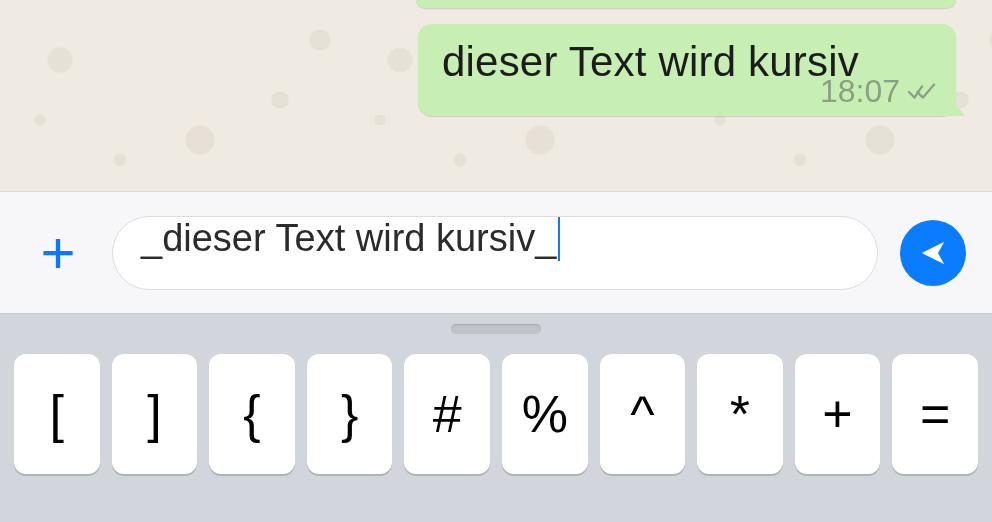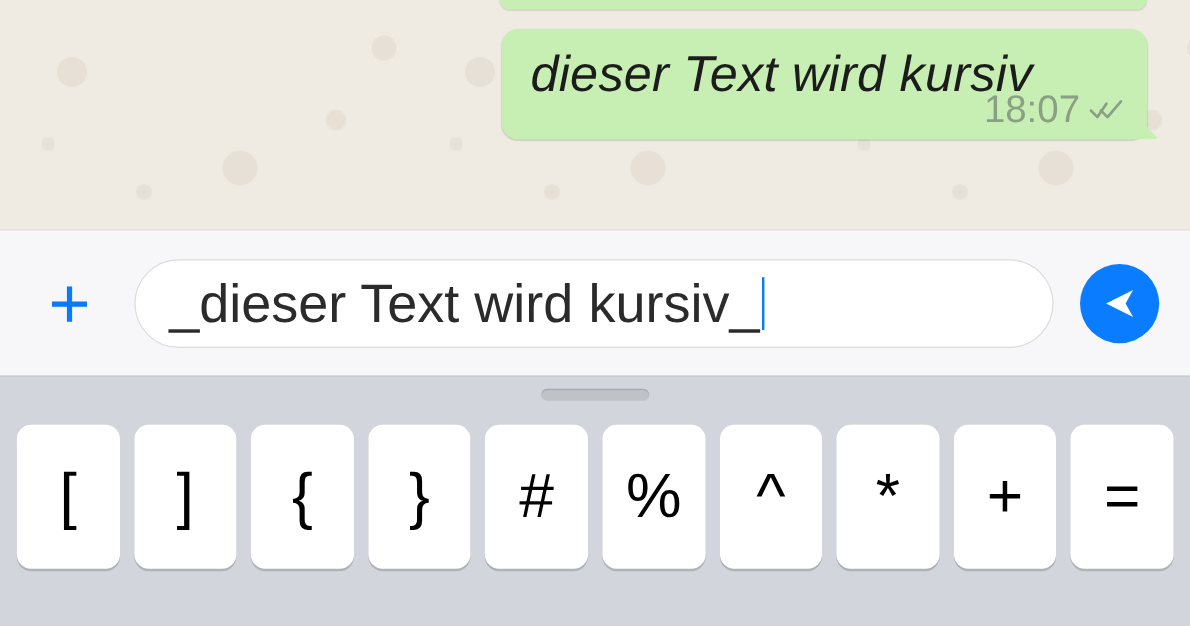--- a/index.html
+++ b/index.html
@@ -23,21 +23,21 @@
   
   .bubble{
     position:absolute;right:36px;
     background:#c8efb3;border-radius:14px;
     padding:14px 24px 30px 24px;
     box-shadow:0 1px 1px rgba(0,0,0,.12);
   }
   .bubble-prev{top:-10px;height:18px;width:540px;padding:0;}
   .bubble-main{top:24px;width:538px;}
   .bubble-main .msg-text{
-    font-style:italic;font-size:42px;color:#1c1c1c;letter-spacing:.2px;
+    font-size:42px;color:#1c1c1c;letter-spacing:.2px;
   }
   .bubble-meta{
     position:absolute;right:20px;bottom:6px;display:flex;align-items:center;gap:8px;
     color:#8aa084;font-size:32px;
   }
   .ticks{display:inline-flex;}
   .ticks svg{width:28px;height:20px;display:block;}
 
   .tail{
     position:absolute;right:-10px;bottom:0;width:24px;height:24px;
@@ -50,22 +50,22 @@
     position:absolute;left:0;right:0;top:191px;height:122px;
     background:#f7f7f9;border-top:1px solid #dcdcdc;
     display:flex;align-items:center;padding:0 26px;gap:22px;
   }
   .plus-btn{
     width:64px;height:64px;display:flex;align-items:center;justify-content:center;
     color:#0b79ff;font-size:60px;font-weight:300;line-height:1;
   }
   .compose{
     flex:1;height:74px;border-radius:37px;background:#fff;border:1px solid #dcdcdc;
-    display:flex;align-items:center;padding:0 28px;
-    font-size:45px;color:#2b2b2b;
+    display:flex;align-items:flex-start;padding:0 28px;
+    font-size:38px;color:#2b2b2b;
   }
   .compose .caret{display:inline-block;width:2px;height:44px;background:#0b79ff;margin-left:2px;vertical-align:middle;}
   .send-btn{
     width:66px;height:66px;border-radius:50%;background:#0a7cff;
     display:flex;align-items:center;justify-content:center;
   }
   .send-btn svg{width:30px;height:30px;display:block;fill:#fff;}
 
   
   .kb{

